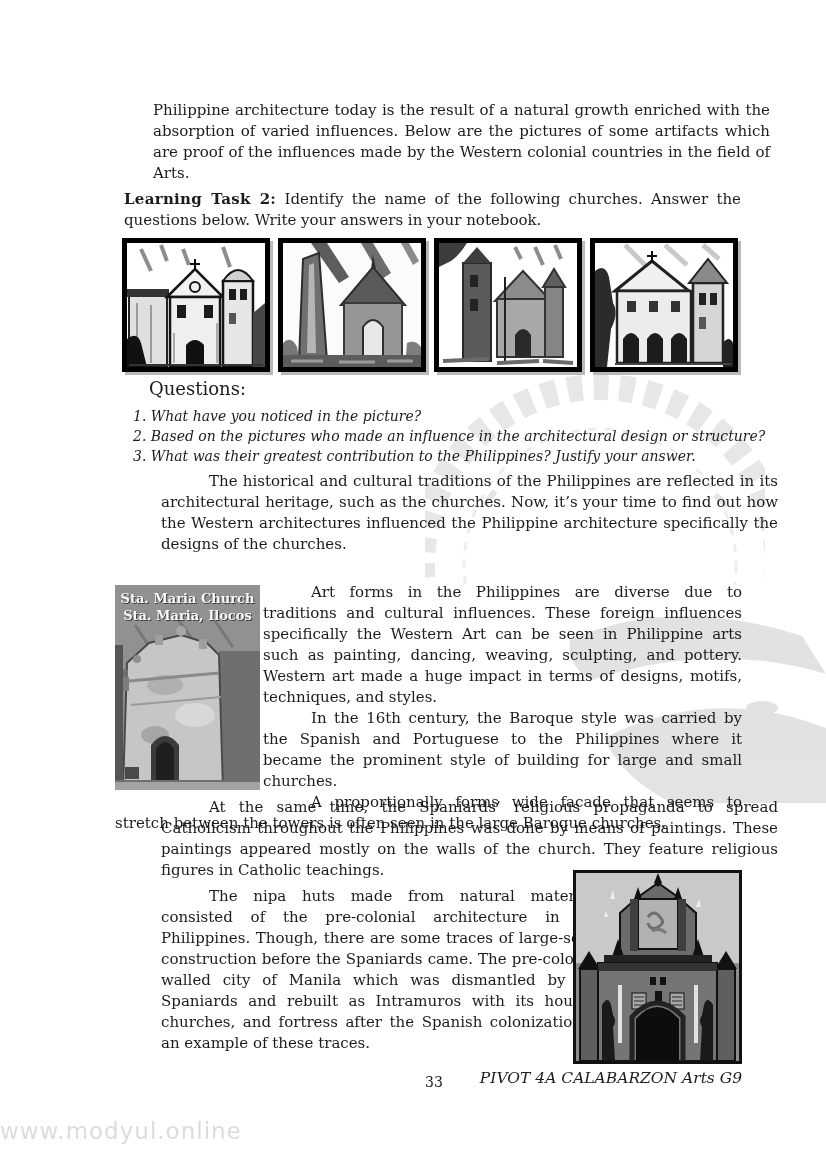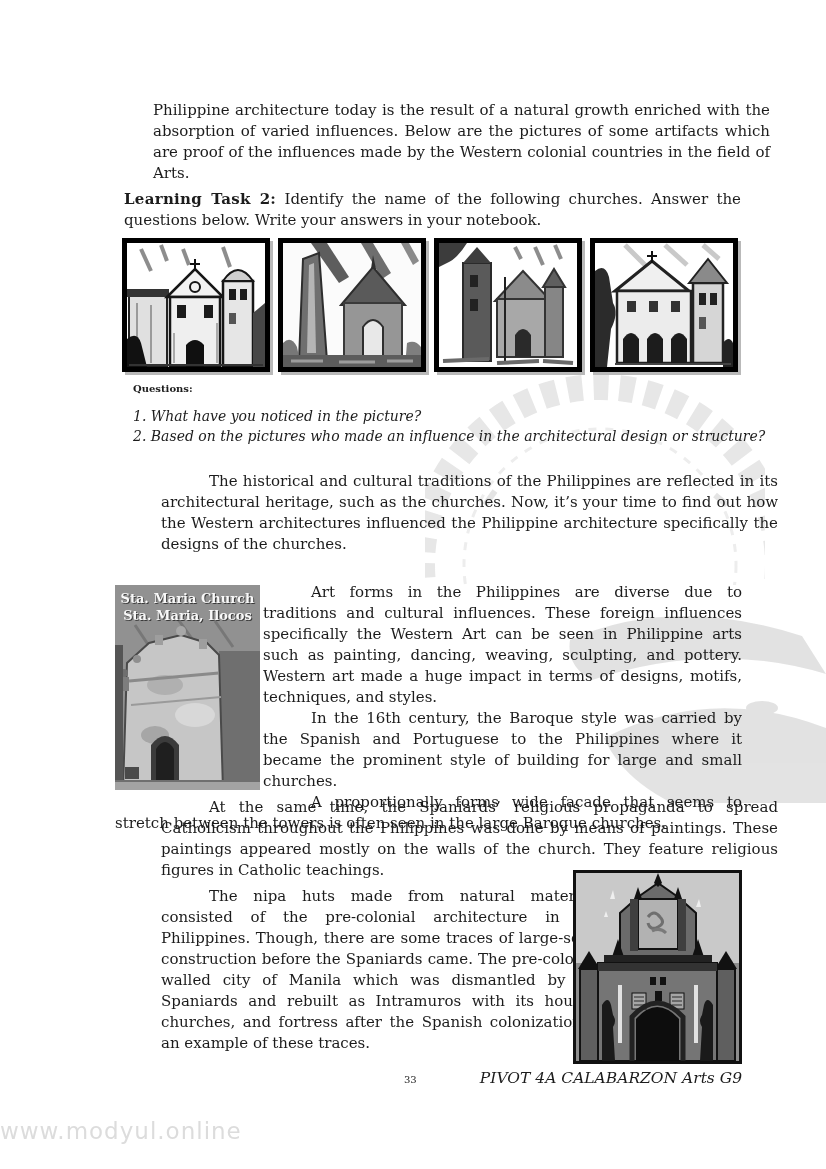--- a/index.html
+++ b/index.html
@@ -22,21 +22,21 @@
   
   #images-row { position:absolute; top:238px; left:122px; display:flex; gap:8px; }
   .sketch {
     width:138px; height:124px; border:5px solid #000; background:#fff;
     box-shadow:3px 3px 0 #b9b9b9;
   }
   .sketch svg { display:block; }
 
   
   #questions { position:absolute; top:379px; left:133px; width:622px; font-size:14px; line-height:20px; }
-  .q-head { font-weight:bold; font-size:10px; margin-bottom:7px; }
+  .q-head { font-weight:normal; font-size:18px; margin-bottom:7px;margin-left:16px; }
   .q-item { white-space:nowrap;font-style:italic; }
 
   
   #mid-section { position:absolute; top:582px; left:115px; width:627px; }
   #sta-maria { float:left; width:145px; height:205px; margin:3px 3px 4px 0; position:relative; }
   #sta-maria svg { display:block; }
   .photo-caption {
     position:absolute; top:5px; left:0; width:100%; text-align:center;
     font-weight:bold; font-size:13px; line-height:17px; color:#f8f8f8;
     text-shadow:1px 1px 0 #3a3a3a;
@@ -47,21 +47,21 @@
   #p-nipa { top:886px; width:441px; }
 
   
   #fort {
     position:absolute; top:870px; left:573px; width:169px; height:194px;
     border:3px solid #111; box-sizing:border-box; background:#c9c9c9;
   }
   #fort svg { display:block; }
 
   
-  #page-number { position:absolute; top:1074px; left:404px; width:60px; font-size:10px; }
+  #page-number { position:absolute; top:1074px; left:404px; width:60px; text-align:center; font-size:14px; }
   #footer-source { position:absolute; top:1069px; right:84px; font-size:15.5px; font-style:italic; }
   #site-watermark {
     position:absolute; top:1118px; left:0; width:100%; 
     font-family:"DejaVu Sans","Liberation Sans",sans-serif;
     font-size:23px; letter-spacing:1px; color:#dcdcdc;
   }
 
   
   .wm { position:absolute; z-index:0; pointer-events:none; }
   #seal-wm { top:355px; left:425px; }
@@ -213,20 +213,21 @@
           <path d="M128 124 L128 100 Q134 92 138 100 L138 124 Z" fill="#222"></path>
           <line x1="20" y1="121" x2="136" y2="121" stroke="#444" stroke-width="2"></line>
         </svg>
       </div>
     </div>
 
     <div id="questions">
       <div class="q-head">Questions:</div>
       <div class="q-item">1. What have you noticed in the picture?</div>
       <div class="q-item">2. Based on the pictures who made an influence in the architectural design or structure?</div>
+      <div class="q-item">3. What was their greatest contribution to the Philippines? Justify your answer.</div>
     </div>
 
     <p id="p-historical" class="para indent">The historical and cultural traditions of the Philippines are reflected in its architectural heritage, such as the churches. Now, it’s your time to find out how the Western architectures influenced the Philippine architecture specifically the designs of the churches.</p>
 
     <div id="mid-section">
       <div id="sta-maria">
         <svg width="145" height="205" viewBox="0 0 145 205">
           <rect width="145" height="205" fill="#919191"></rect>
           <g stroke="#6d6d6d" stroke-width="3" opacity=".7">
             <line x1="20" y1="40" x2="40" y2="70"></line>

